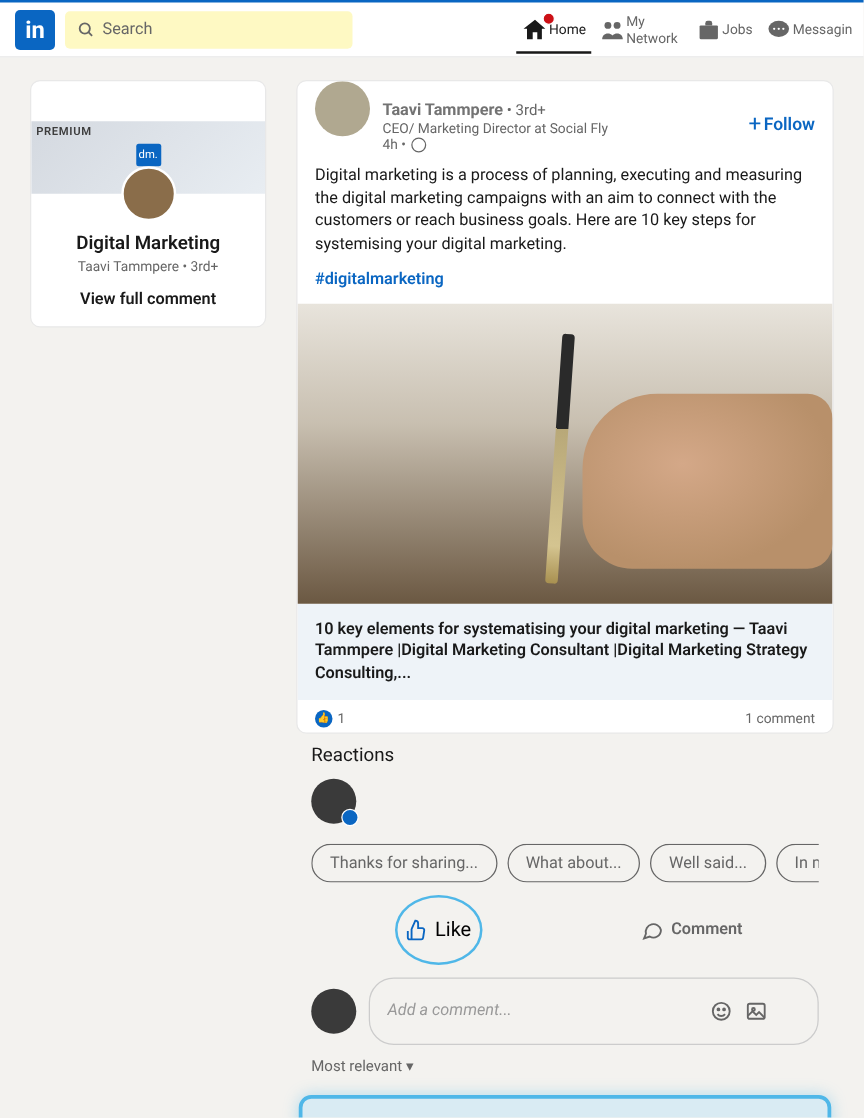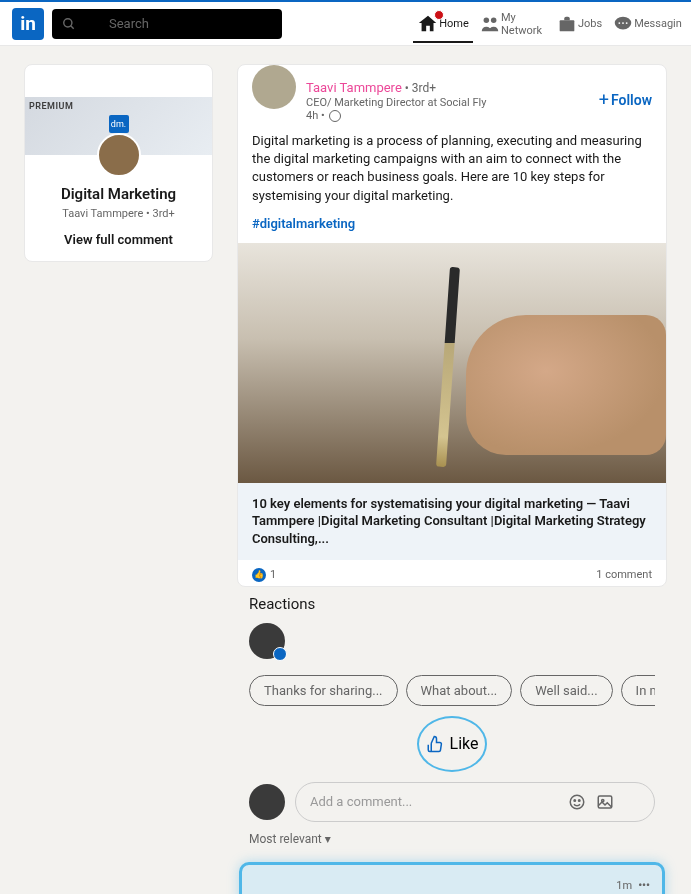--- a/index.html
+++ b/index.html
@@ -1,19 +1,19 @@
 <!DOCTYPE html>
 <html><head>
 <meta charset="utf-8">
 <style>
 * { box-sizing: border-box; margin: 0; padding: 0; font-family: -apple-system, BlinkMacSystemFont, "Segoe UI", Roboto, sans-serif; }
 body { background: #f3f2ef; width: 691px; height: 894px; overflow: hidden; }
 .nav { height: 46px; background: #fff; border-bottom: 1px solid #e8e8e8; border-top: 2px solid #0a66c2; display: flex; align-items: center; padding: 0 12px; }
 .logo { width: 32px; height: 32px; background: #0a66c2; color: #fff; border-radius: 4px; display: flex; align-items: center; justify-content: center; font-weight: 700; font-size: 19px; margin-right: 8px; }
-.search { flex: 0 0 230px; height: 30px; background: #000000; border-radius: 4px; display: flex; align-items: center; padding: 0 10px; color: #666; font-size: 13px; gap: 27px; }
+.search { flex: 0 0 230px; height: 30px; background: #fef9c3; border-radius: 4px; display: flex; align-items: center; padding: 0 10px; color: #666; font-size: 13px; }
 .search svg { margin-right: 6px; }
 .nav-spacer { flex: 1; }
 .nav-items { display: flex; gap: 4px; }
 .nav-item { display: flex; align-items: center; justify-content: center; width: 64px; font-size: 11px; color: #666; position: relative; cursor: pointer; }
 .nav-item.active { color: #191919; }
 .nav-item.active::after { content: ''; position: absolute; bottom: -6px; left: 2px; right: 2px; height: 2px; background: #191919; }
 .nav-icon { width: 22px; height: 22px; display: flex; align-items: center; justify-content: center; position: relative; }
 .badge { position: absolute; top: -3px; right: -5px; width: 10px; height: 10px; background: #cc1016; border-radius: 50%; border: 1px solid #fff; }
 .container { display: flex; gap: 24px; padding: 18px 24px; align-items: flex-start; }
 .sidebar { width: 190px; }
@@ -24,21 +24,21 @@
 .profile-avatar { width: 44px; height: 44px; border-radius: 50%; background: #8a6d4a; border: 2px solid #fff; position: absolute; bottom: -22px; left: 50%; transform: translateX(-50%); }
 .profile-info { text-align: center; padding: 30px 10px 14px; }
 .profile-name { font-size: 15px; font-weight: 600; color: #191919; }
 .profile-sub { font-size: 11px; color: #666; margin-top: 4px; }
 .profile-link { font-size: 13px; font-weight: 600; color: #191919; margin-top: 12px; display: block; }
 .feed { width: 430px; }
 .post { background: #fff; border: 1px solid #e8e8e8; border-radius: 8px; overflow: hidden; }
 .post-header { display: flex; padding: 12px 14px 10px; }
 .post-avatar { width: 44px; height: 44px; border-radius: 50%; background: #b0a890; margin-right: 10px; flex-shrink: 0; margin-top: -12px; }
 .post-meta { flex: 1; }
-.post-name { font-size: 13px; font-weight: 400; color: #ec4899; }
+.post-name { font-size: 13px; font-weight: 700; color: #737373; }
 .post-conn { font-size: 12px; color: #666; }
 .post-title { font-size: 11px; color: #666; }
 .post-time { font-size: 11px; color: #666; display: flex; align-items: center; gap: 4px; text-align: right; }
 .globe { width: 12px; height: 12px; border: 1px solid #666; border-radius: 50%; display: inline-block; }
 .follow { color: #0a66c2; font-size: 14px; font-weight: 600; display: flex; align-items: center; gap: 2px; cursor: pointer; }
 .post-body { padding: 0 14px 10px; font-size: 13px; color: #191919; line-height: 1.4; }
 .hashtag { color: #0a66c2; font-weight: 600; margin-top: 10px; display: block; }
 .article-img { height: 240px; background: linear-gradient(180deg, #e8e4dc 0%, #c8bfb0 40%, #6b5842 100%); position: relative; }
 .pen { position: absolute; left: 48%; top: 10%; width: 10px; height: 200px; background: linear-gradient(180deg, #2a2a2a 0%, #2a2a2a 38%, #b8a878 38%, #d4c490 85%, #a89050 100%); transform: rotate(4deg); border-radius: 3px; }
 .hand { position: absolute; right: 0; top: 30%; width: 200px; height: 140px; background: radial-gradient(ellipse at 40% 40%, #d4a888 0%, #b8906a 70%); border-radius: 60px 20px 20px 40px; }
@@ -51,21 +51,21 @@
 .reactions-title { font-size: 15px; color: #191919; margin-bottom: 10px; margin-left: 0px; }
 .reactor { width: 36px; height: 36px; border-radius: 50%; background: #3a3a3a; position: relative; }
 .reactor-badge { position: absolute; bottom: -2px; right: -2px; width: 14px; height: 14px; background: #0a66c2; border-radius: 50%; border: 1px solid #fff; }
 .suggestions { display: flex; gap: 8px; margin-top: 16px; align-items: center; overflow: hidden; }
 .sugg-pill { flex-shrink: 0; border: 1px solid #666; border-radius: 18px; padding: 7px 14px; font-size: 13px; color: #666; white-space: nowrap; cursor: pointer; }
 .actions { display: flex; margin-top: 10px; }
 .action-btn { flex: 1; display: flex; align-items: center; justify-content: center; gap: 6px; padding: 10px 0; font-size: 13px; font-weight: 600; color: #666; cursor: pointer; }
 .like-circle { width: 70px; height: 56px; border: 2px solid #4fb7e8; border-radius: 50%; display: flex; align-items: center; justify-content: center; margin: 0 auto; gap: 6px; }
 .comment-box { display: flex; align-items: center; gap: 10px; margin: 10px 0; }
 .comment-avatar { width: 36px; height: 36px; border-radius: 50%; background: #3a3a3a; flex-shrink: 0; }
-.comment-input { flex: 1; height: 40px; border: 1px solid #ccc; border-radius: 20px; padding: 0 40px 0 14px; font-size: 13px; color: #999; display: flex; align-items: center; justify-content: space-between; }
+.comment-input { flex: 1; height: 54px; border: 1px solid #ccc; border-radius: 20px; padding: 0 40px 0 14px; font-size: 13px; color: #999; display: flex; align-items: center; justify-content: space-between; font-style: italic; }
 .input-icons { display: flex; gap: 10px; color: #666; }
 .sort { font-size: 12px; color: #666; margin-top: 4px; }
 .comment-card { margin: 8px 2px; border: 3px solid #4fb7e8; border-radius: 10px; padding: 14px 12px; background: #d9ebf3; display: flex; gap: 10px; box-shadow: 0 0 12px rgba(79,183,232,0.4); }
 .c-body { flex: 1; }
 .c-head { display: flex; justify-content: space-between; align-items: flex-start; }
 .c-time { font-size: 11px; color: #666; display: flex; align-items: center; gap: 6px; }
 svg { display: block; }
 </style>
 </head>
 <body>
@@ -189,20 +189,26 @@
 
       </div>
       <div class="actions">
         <div style="flex:1;display:flex;justify-content:center">
           <div class="like-circle">
             <svg width="18" height="18" viewBox="0 0 24 24" fill="none" stroke="#0a66c2" stroke-width="2">
                 <path d="M7 22V11M3 13v7a2 2 0 002 2h12.3a2 2 0 002-1.7l1.2-8a2 2 0 00-2-2.3H14V5a3 3 0 00-3-3l-4 9"></path>
               </svg>
             <span>Like</span>
           </div>
+        </div>
+        <div class="action-btn">
+          <svg width="18" height="18" viewBox="0 0 24 24" fill="none" stroke="#666" stroke-width="2">
+              <path d="M21 12a8 8 0 01-12 7l-6 2 2-5a8 8 0 1116-4z"></path>
+            </svg>
+          <span>Comment</span>
         </div>
       </div>
       <div class="comment-box">
         <div class="comment-avatar"></div>
         <div class="comment-input">
           <span>Add a comment...</span>
           <div class="input-icons">
             <svg width="18" height="18" viewBox="0 0 24 24" fill="none" stroke="#666" stroke-width="2">
                 <circle cx="12" cy="12" r="9"></circle>
                 <circle cx="9" cy="10" r="1" fill="#666"></circle>

